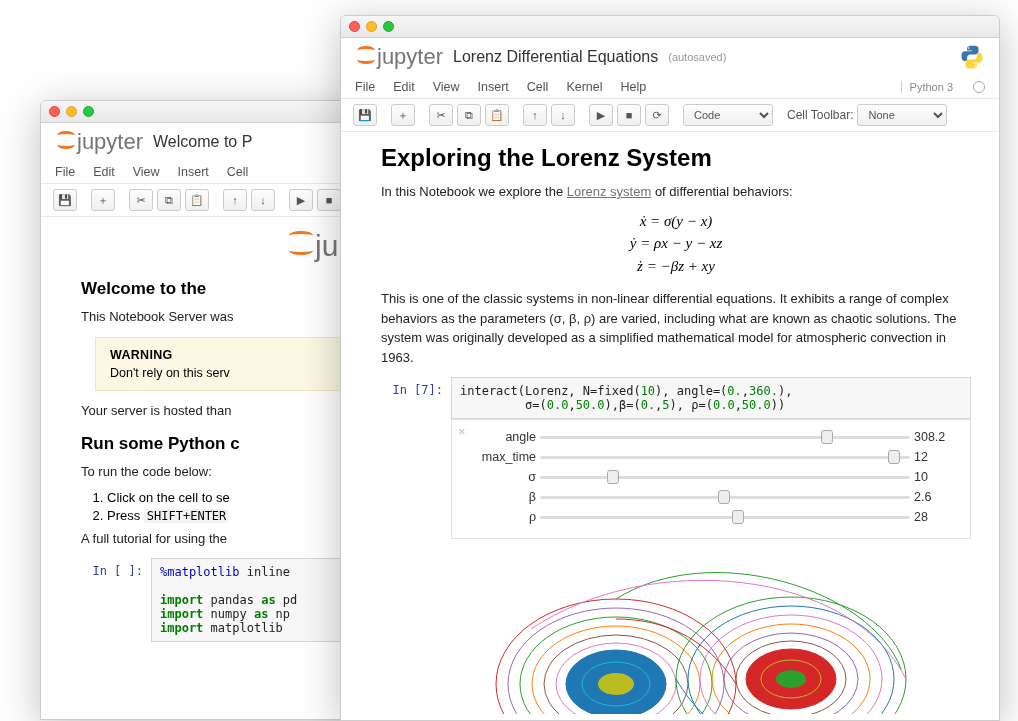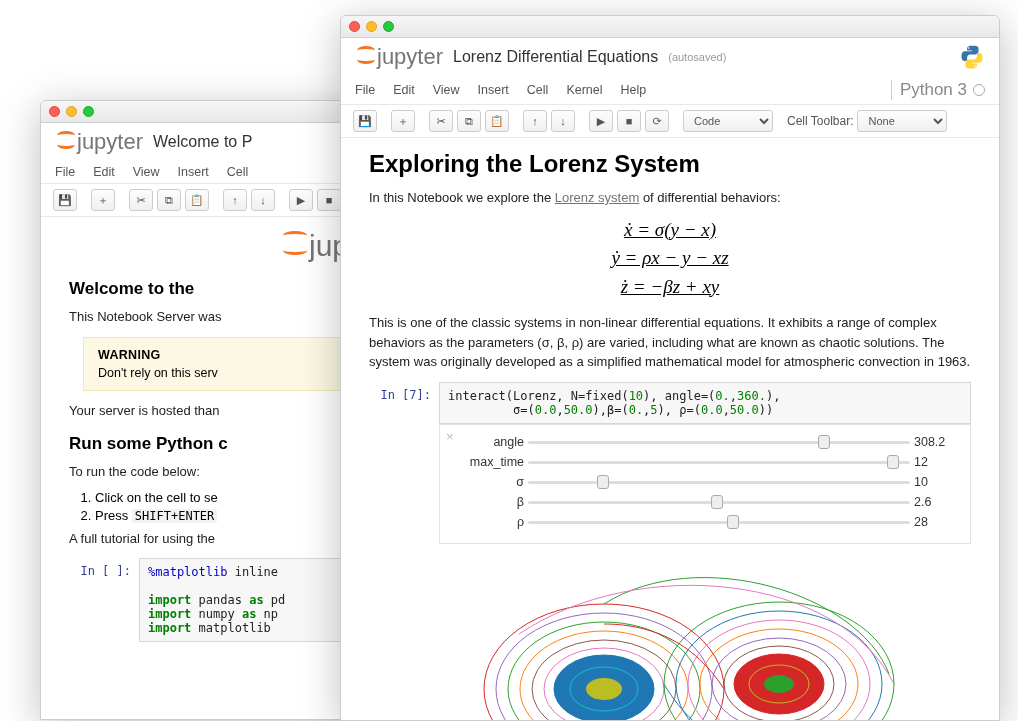--- a/index.html
+++ b/index.html
@@ -16,32 +16,32 @@
   .jupyter-logo { display: flex; align-items: flex-start; font-size: 22px; color: #757575; font-weight: 400; }
   .jupyter-mark { width: 22px; height: 22px; position: relative; }
   .jupyter-mark::before, .jupyter-mark::after { content:""; position:absolute; left:2px; right:2px; height:6px; border-radius:50%; }
   .jupyter-mark::before { top:2px; border-top:3px solid #f37626; }
   .jupyter-mark::after { bottom:2px; border-bottom:3px solid #f37626; }
   .title-text { font-size: 16px; color: #333; }
   .autosaved { font-size: 11px; color: #999; }
   .py-logo { margin-left: auto; width: 26px; height: 26px; }
   .menubar { display: flex; gap: 18px; padding: 4px 14px; font-size: 12.5px; color: #555; align-items: center; border-bottom: 1px solid #e8e8e8; }
   .menubar .spacer { flex: 1; }
-  .kernel-ind { display:flex; align-items:center; gap:6px; color:#888; font-size:17px; }
+  .kernel-ind { display:flex; align-items:center; gap:20px; color:#888; font-size:11px; }
   .kernel-circle { width:12px; height:12px; border:1px solid #aaa; border-radius:50%; }
   .toolbar { display: flex; align-items: center; gap: 4px; padding: 5px 12px; border-bottom: 1px solid #e8e8e8; font-size: 12px; color:#555; }
   .tbtn { width: 24px; height: 22px; border:1px solid #ccc; border-radius:3px; background:linear-gradient(#fdfdfd,#f0f0f0); display:flex; align-items:center; justify-content:center; font-size:11px; color:#555; }
   .tsep { width: 6px; }
   .tselect { height:22px; border:1px solid #ccc; border-radius:3px; background:linear-gradient(#fdfdfd,#f0f0f0); font-size:11px; padding:0 16px 0 6px; color:#555; }
-  .content { padding: 12px 28px; overflow-y: auto; height: calc(100% - 22px - 40px - 26px - 34px); }
+  .content { padding: 12px 28px; overflow-y: auto; height: calc(100% - 22px - 40px - 26px - 34px); margin-left: 12px; }
   .content h1 { font-size: 24px; font-weight: 700; margin-bottom: 10px; }
   .content h2 { font-size: 17px; font-weight: 700; margin: 14px 0 8px; }
   .content p { font-size: 13px; line-height: 1.5; margin-bottom: 8px; color: #222; }
   .content a { color: #737373; text-decoration: underline; }
-  .eqblock { text-align: center; font-family: "Times New Roman", serif; font-size: 19px; font-style: italic; line-height: 1.5; margin: 8px 0 12px; text-decoration: underline; }
+  .eqblock { text-align: center; font-family: "Times New Roman", serif; font-size: 15px; font-style: italic; line-height: 1.5; margin: 8px 0 12px; }
   .cell { display: flex; margin-top: 10px; font-family: Menlo, Monaco, monospace; font-size: 12px; }
   .prompt { width: 70px; text-align: right; color:#303f9f; padding: 6px 8px 0 0; flex-shrink:0; }
   .cell-body { flex: 1; border:1px solid #d6d6d6; background:#f7f7f7; padding:6px 8px; white-space:pre; overflow-x:auto; color:#222; }
   .kw-green { color:#008000; font-weight:bold; }
   .num-green { color:#008000; }
   .kw-blue { color:#0000cd; }
   .widget-area { border:1px solid #e2e2e2; margin: 0 0 0 70px; padding: 10px 14px 8px; position: relative; }
   .widget-close { position:absolute; left:6px; top:4px; color:#bbb; font-size:13px; }
   .wrow { display:flex; align-items:center; gap:4px; margin-bottom: 6px; font-size:12.5px; color:#333; }
   .wlabel { width: 70px; text-align: right; }

